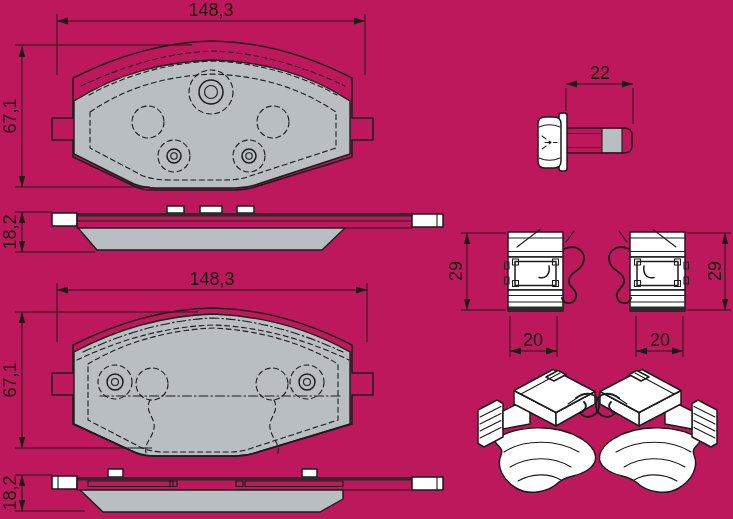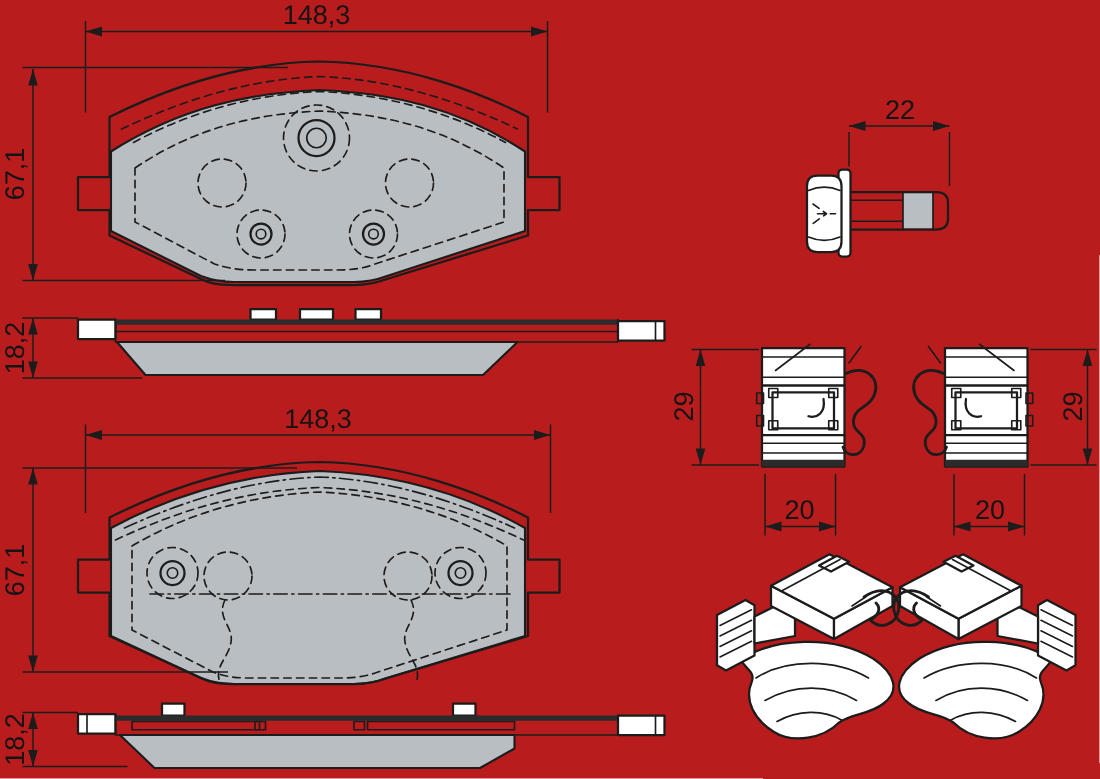--- a/index.html
+++ b/index.html
@@ -1,16 +1,16 @@
 <!DOCTYPE html>
 <html><head>
 <meta charset="utf-8">
 <style>
   html,body { margin:0; padding:0; background:#fff; }
-  .canvas { position:relative; width:733px; height:519px; background:#b91c1c; overflow:hidden; }
+  .canvas { position:relative; width:733px; height:519px; background:#be185d; overflow:hidden; }
   svg { position:absolute; inset:0; }
   
   .ln  { fill:none; stroke:#1c1c1c; stroke-width:1.5; stroke-linejoin:round; stroke-linecap:round; }
   .ln2 { fill:none; stroke:#1c1c1c; stroke-width:1.1; stroke-linejoin:round; stroke-linecap:round; }
   .w19 { stroke-width:1.9; }
   .fw  { fill:#ffffff; stroke:#1c1c1c; stroke-width:1.5; stroke-linejoin:round; }
   .fg  { fill:#b9bec2; stroke:#1c1c1c; stroke-width:1.4; stroke-linejoin:round; }
   .fgn { fill:#b9bec2; stroke:none; }
   .dk  { fill:#2b2b2b; stroke:none; }
   .dash { stroke-dasharray:5 3.5; }

